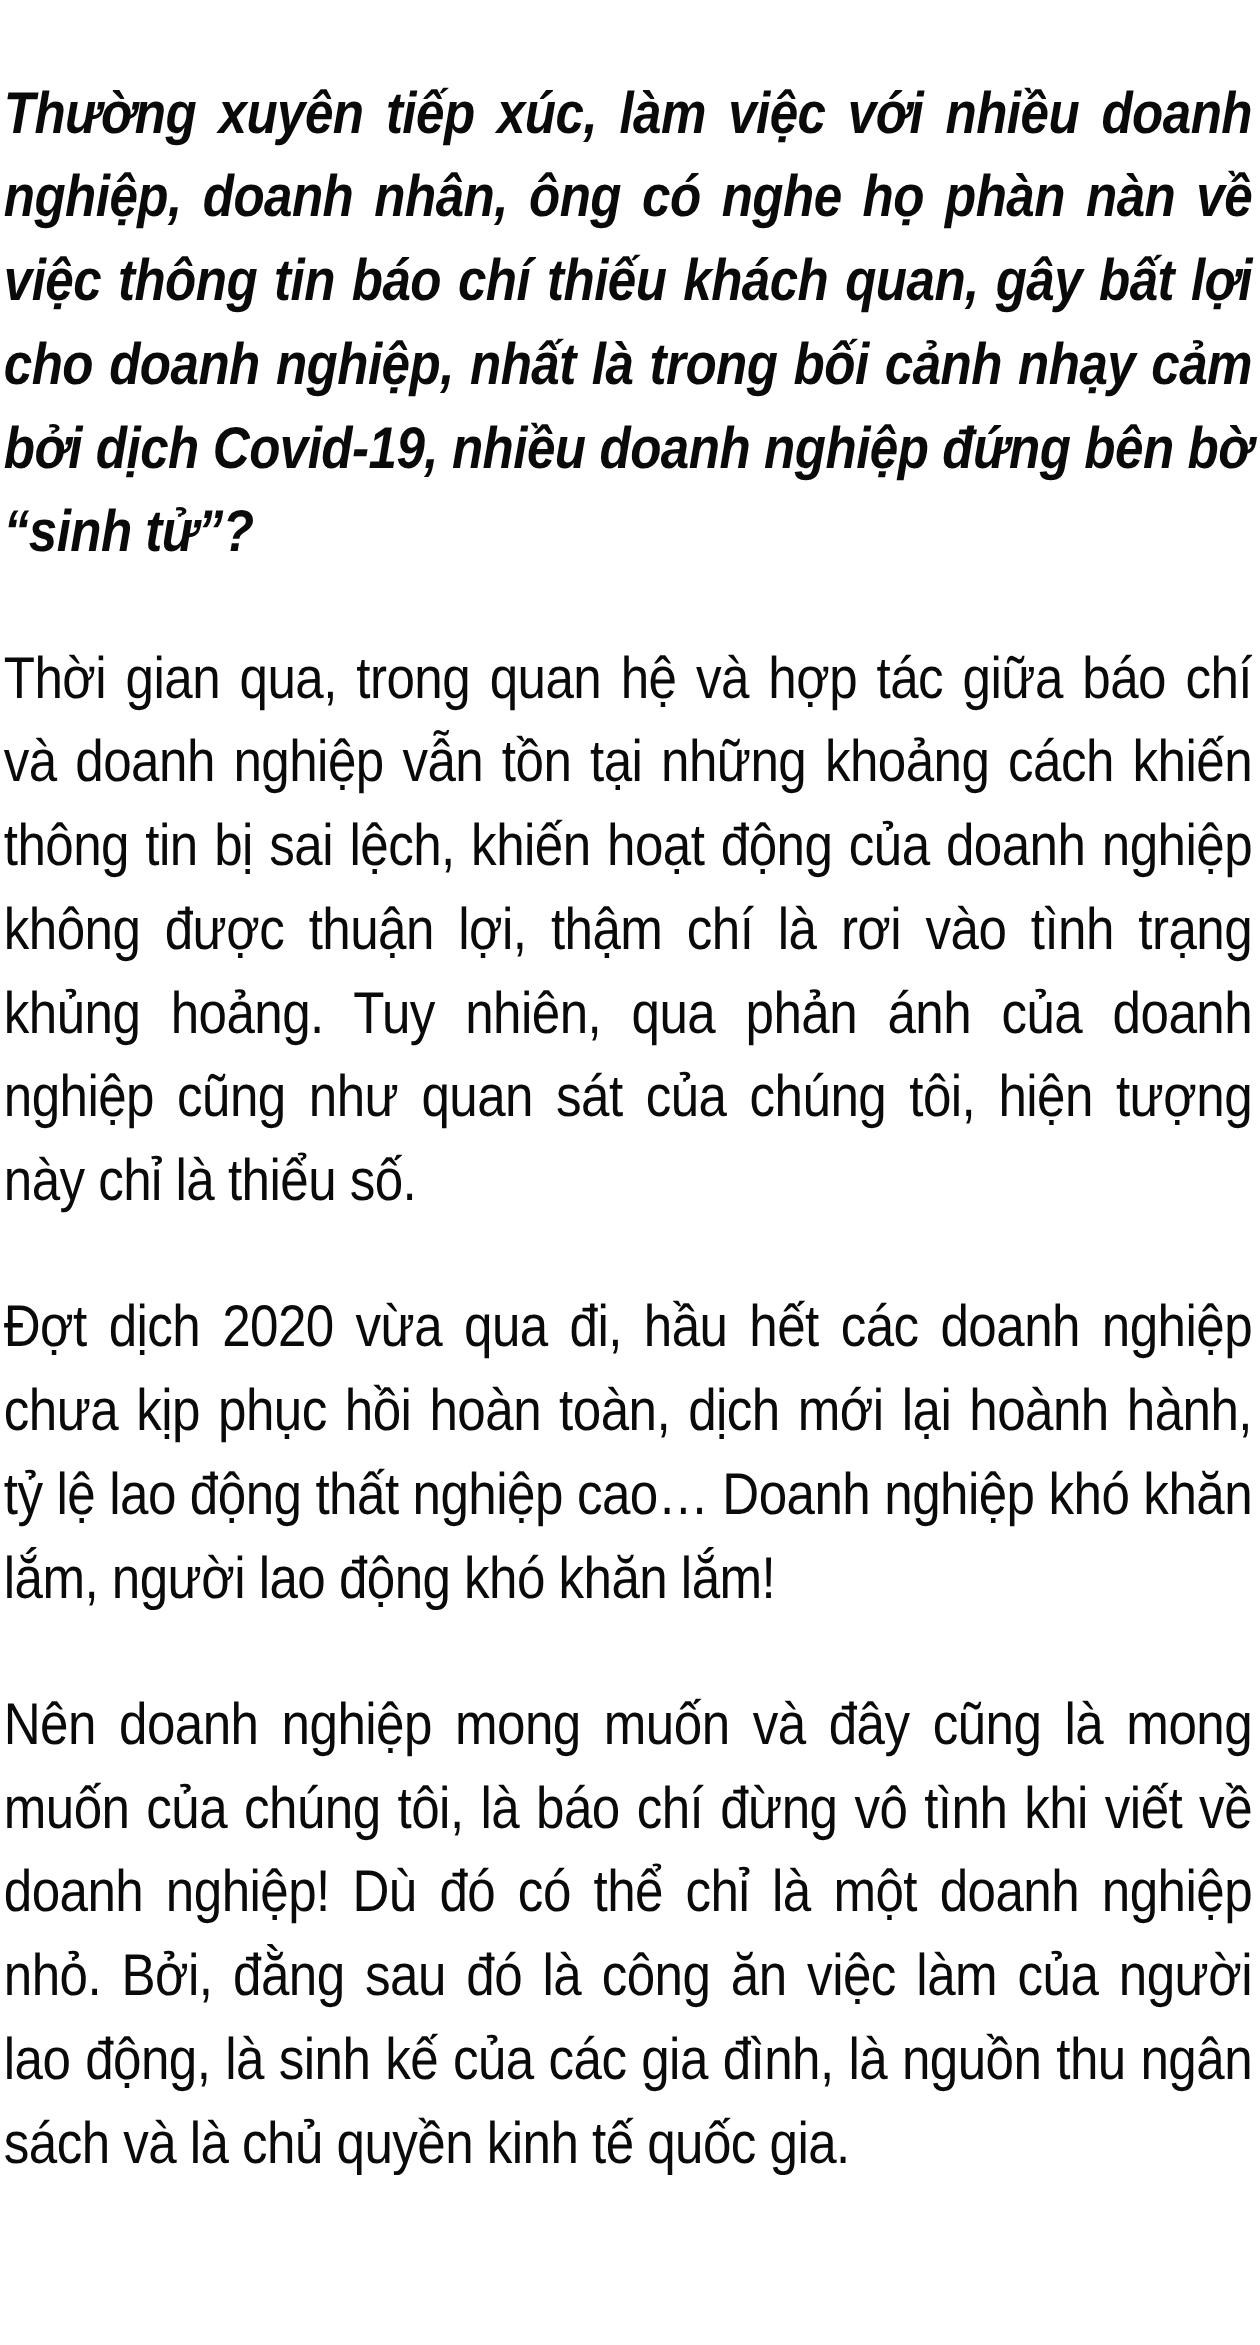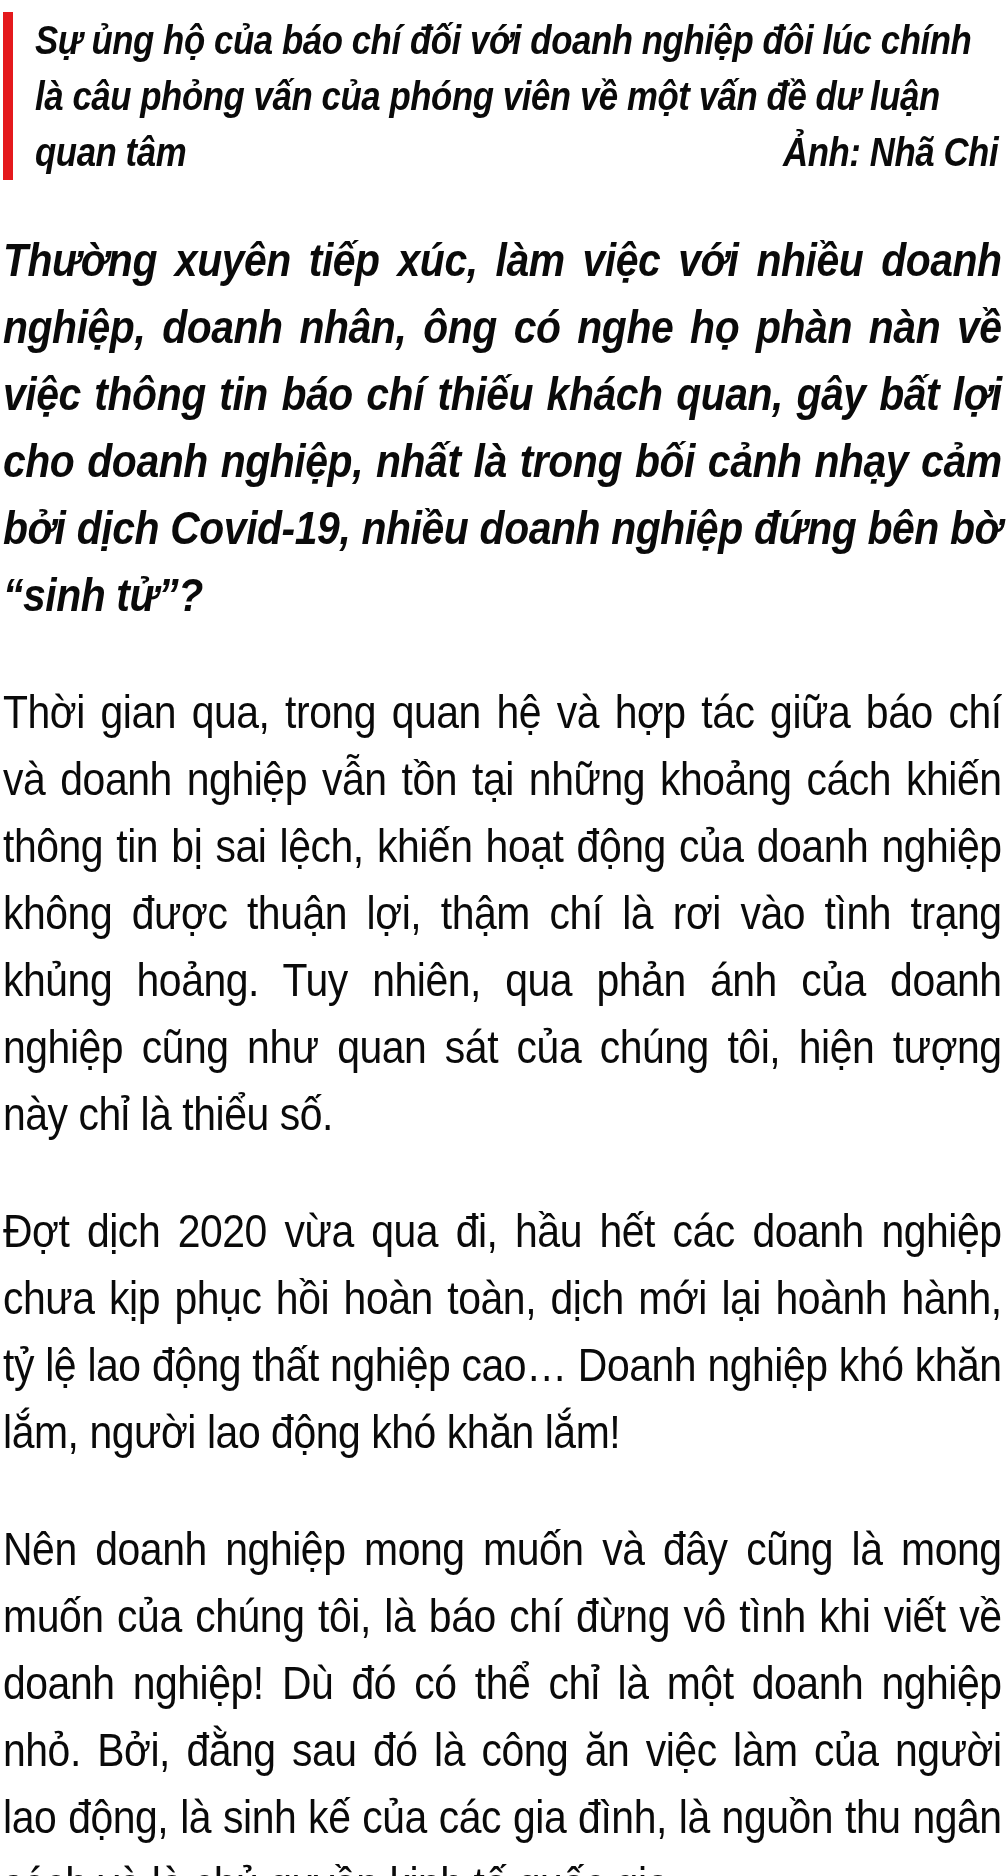--- a/index.html
+++ b/index.html
@@ -66,27 +66,20 @@
     letter-spacing: -0.5px;
     text-align: justify;
   }
   .body-para:last-child { margin-bottom: 10px; }
 </style>
 </head>
 <body>
 
 <div class="page">
 
-  <figure class="caption-block">
-
-    <div class="caption-inner squeeze">
-      <span class="caption-text">Sự ủng hộ của báo chí đối với doanh nghiệp đôi lúc chính là câu phỏng vấn của phóng viên về một vấn đề dư luận quan tâm</span>
-      <span class="photo-credit">Ảnh: Nhã Chi</span>
-    </div>
-  </figure>
 
   <p class="question squeeze">Thường xuyên tiếp xúc, làm việc với nhiều doanh nghiệp, doanh nhân, ông có nghe họ phàn nàn về việc thông tin báo chí thiếu khách quan, gây bất lợi cho doanh nghiệp, nhất là trong bối cảnh nhạy cảm bởi dịch Covid-19, nhiều doanh nghiệp đứng bên bờ “sinh tử”?</p>
 
   <p class="body-para squeeze">Thời gian qua, trong quan hệ và hợp tác giữa báo chí và doanh nghiệp vẫn tồn tại những khoảng cách khiến thông tin bị sai lệch, khiến hoạt động của doanh nghiệp không được thuận lợi, thậm chí là rơi vào tình trạng khủng hoảng. Tuy nhiên, qua phản ánh của doanh nghiệp cũng như quan sát của chúng tôi, hiện tượng này chỉ là thiểu số.</p>
 
   <p class="body-para squeeze">Đợt dịch 2020 vừa qua đi, hầu hết các doanh nghiệp chưa kịp phục hồi hoàn toàn, dịch mới lại hoành hành, tỷ lệ lao động thất nghiệp cao… Doanh nghiệp khó khăn lắm, người lao động khó khăn lắm!</p>
 
   <p class="body-para squeeze">Nên doanh nghiệp mong muốn và đây cũng là mong muốn của chúng tôi, là báo chí đừng vô tình khi viết về doanh nghiệp! Dù đó có thể chỉ là một doanh nghiệp nhỏ. Bởi, đằng sau đó là công ăn việc làm của người lao động, là sinh kế của các gia đình, là nguồn thu ngân sách và là chủ quyền kinh tế quốc gia.</p>
 
 </div>

